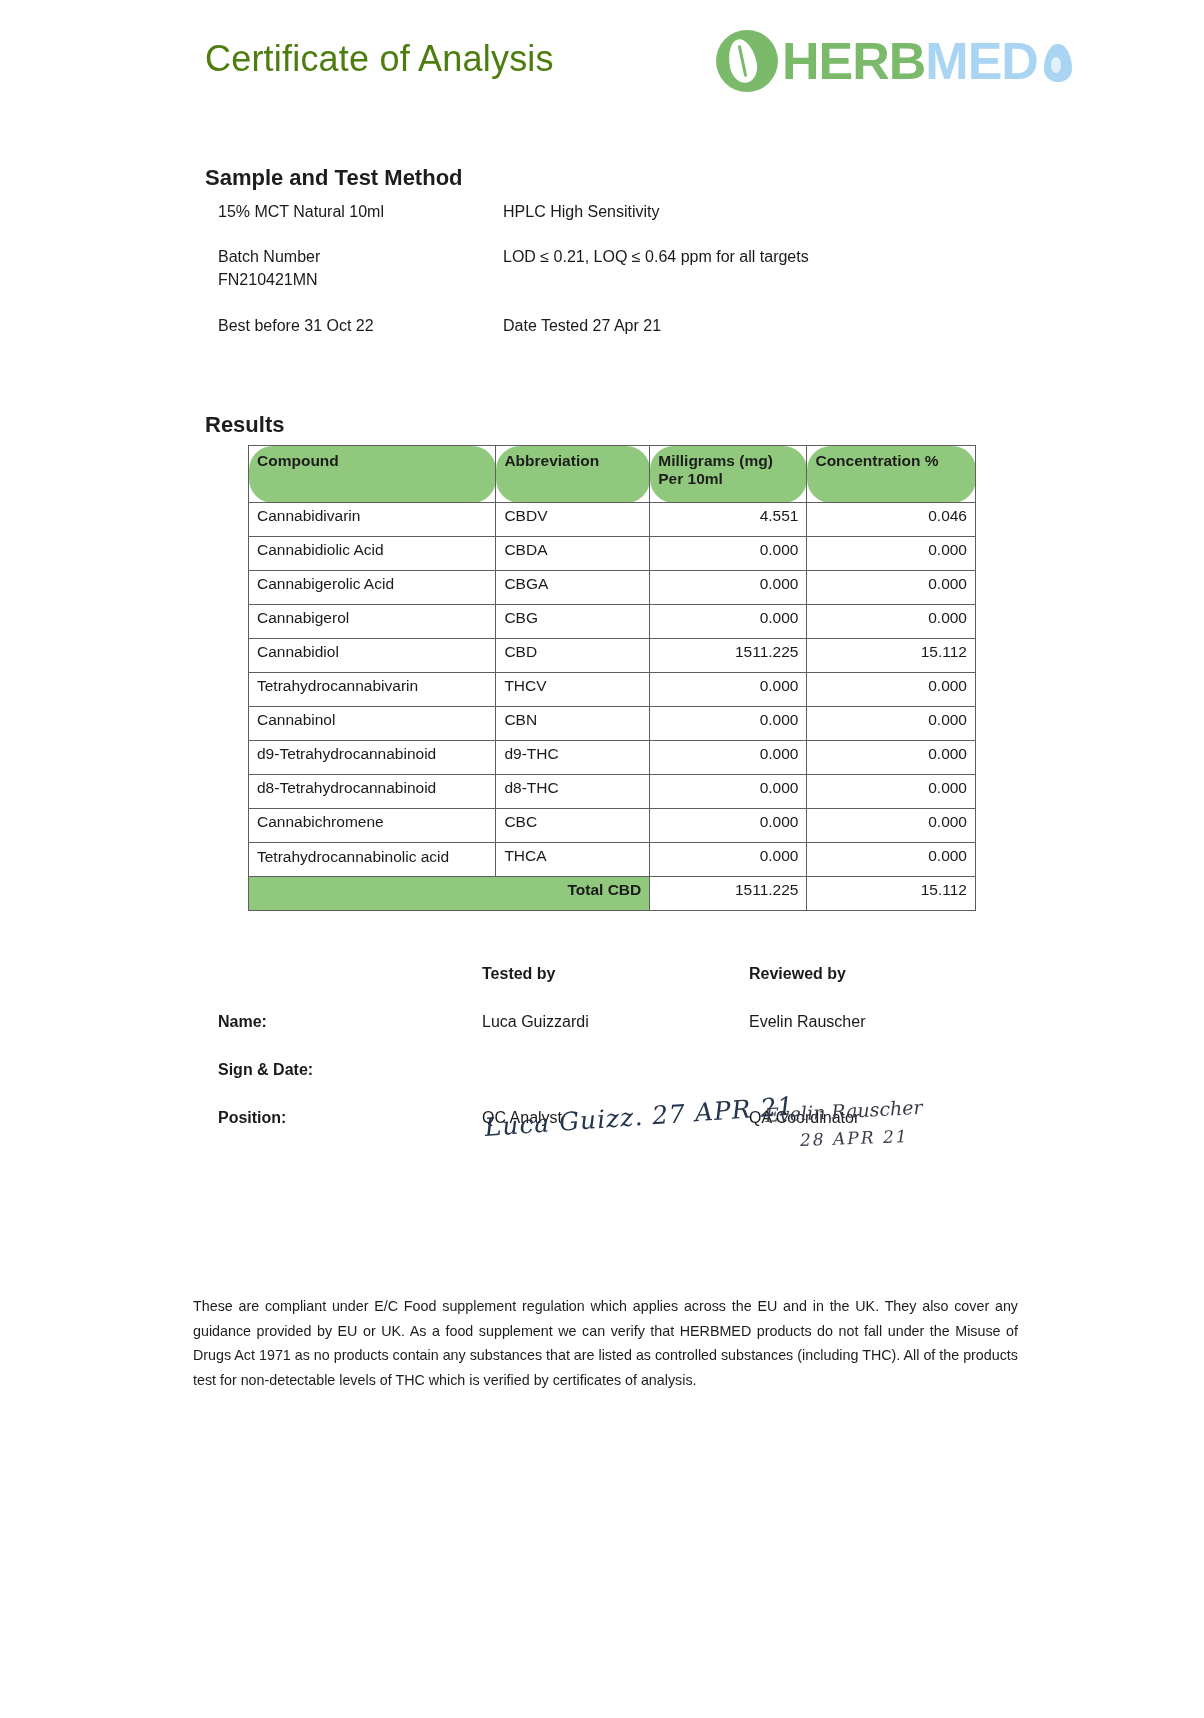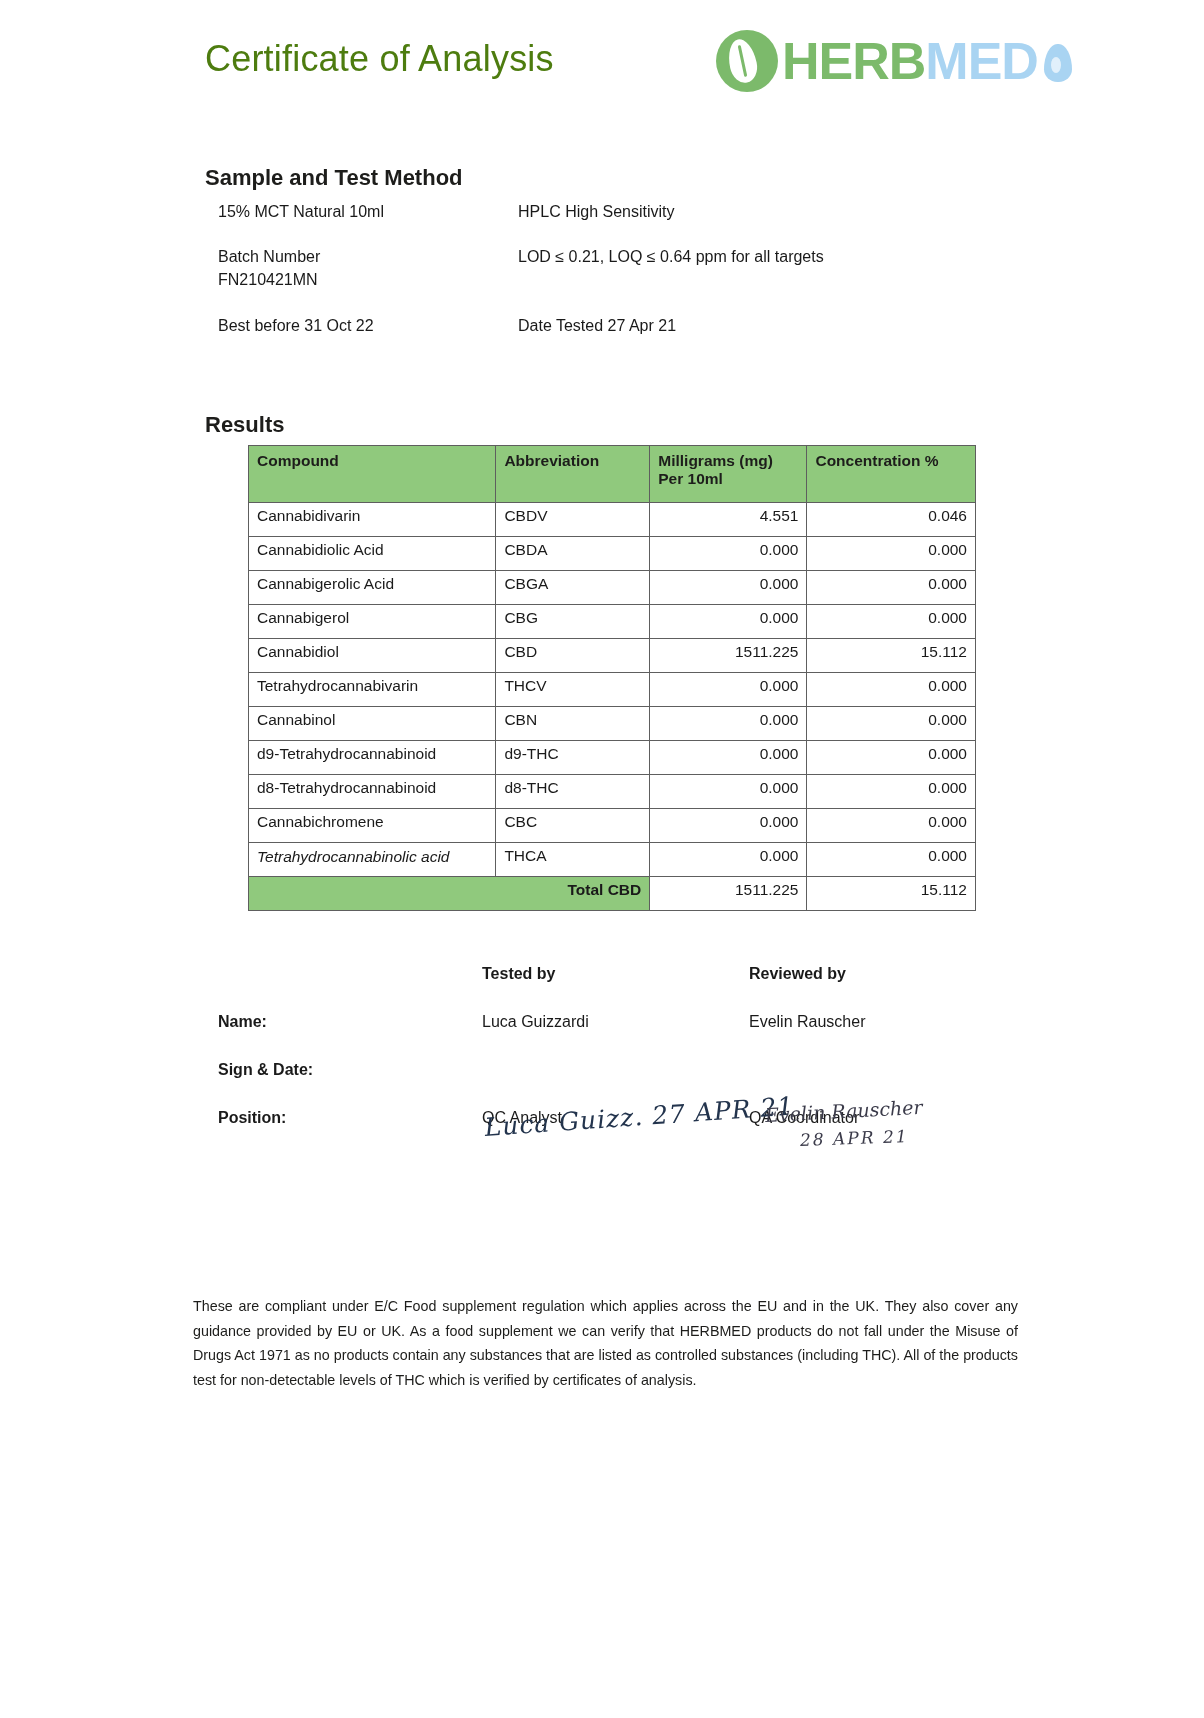--- a/index.html
+++ b/index.html
@@ -116,21 +116,20 @@
     position: absolute;
     left: 218px;
     top: 200px;
     width: 700px;
     font-size: 16px;
     line-height: 1.45;
   }
   .sample-row {
     display: flex;
     margin-bottom: 22px;
-    gap: 15px;
   }
   .sample-left {
     width: 285px;
   }
   .sample-right {
     flex: 1;
   }
   .sample-left div, .sample-right div { white-space: nowrap; }
 
   
@@ -149,40 +148,41 @@
     vertical-align: top;
   }
   .results-table thead th {
     background: #90c97d;
     font-weight: 700;
     color: #1d1d1b;
     text-align: left;
     height: 46px;
     vertical-align: top;
     padding-top: 6px;
+    border-radius: 24px;
   }
   .col-compound { width: 252px; }
   .col-abbr { width: 150px; }
   .col-mg { width: 160px; text-align: right; }
   .col-conc { width: 166px; text-align: right; }
   .results-table thead th.col-mg,
   .results-table thead th.col-conc { text-align: left; }
   .results-table td.num { text-align: right; }
   .total-row td {
     background: #90c97d;
     font-weight: 700;
   }
   .total-row td.label {
     text-align: right;
   }
   .total-row td.num {
     background: #ffffff;
     font-weight: 400;
   }
-  .wrapcell { white-space: normal; line-height: 1.3; font-style: italic; }
+  .wrapcell { white-space: normal; line-height: 1.3; }
 
   
   .sig-block {
     position: absolute;
     left: 218px;
     top: 965px;
     width: 790px;
     font-size: 16px;
   }
   .sig-row {

